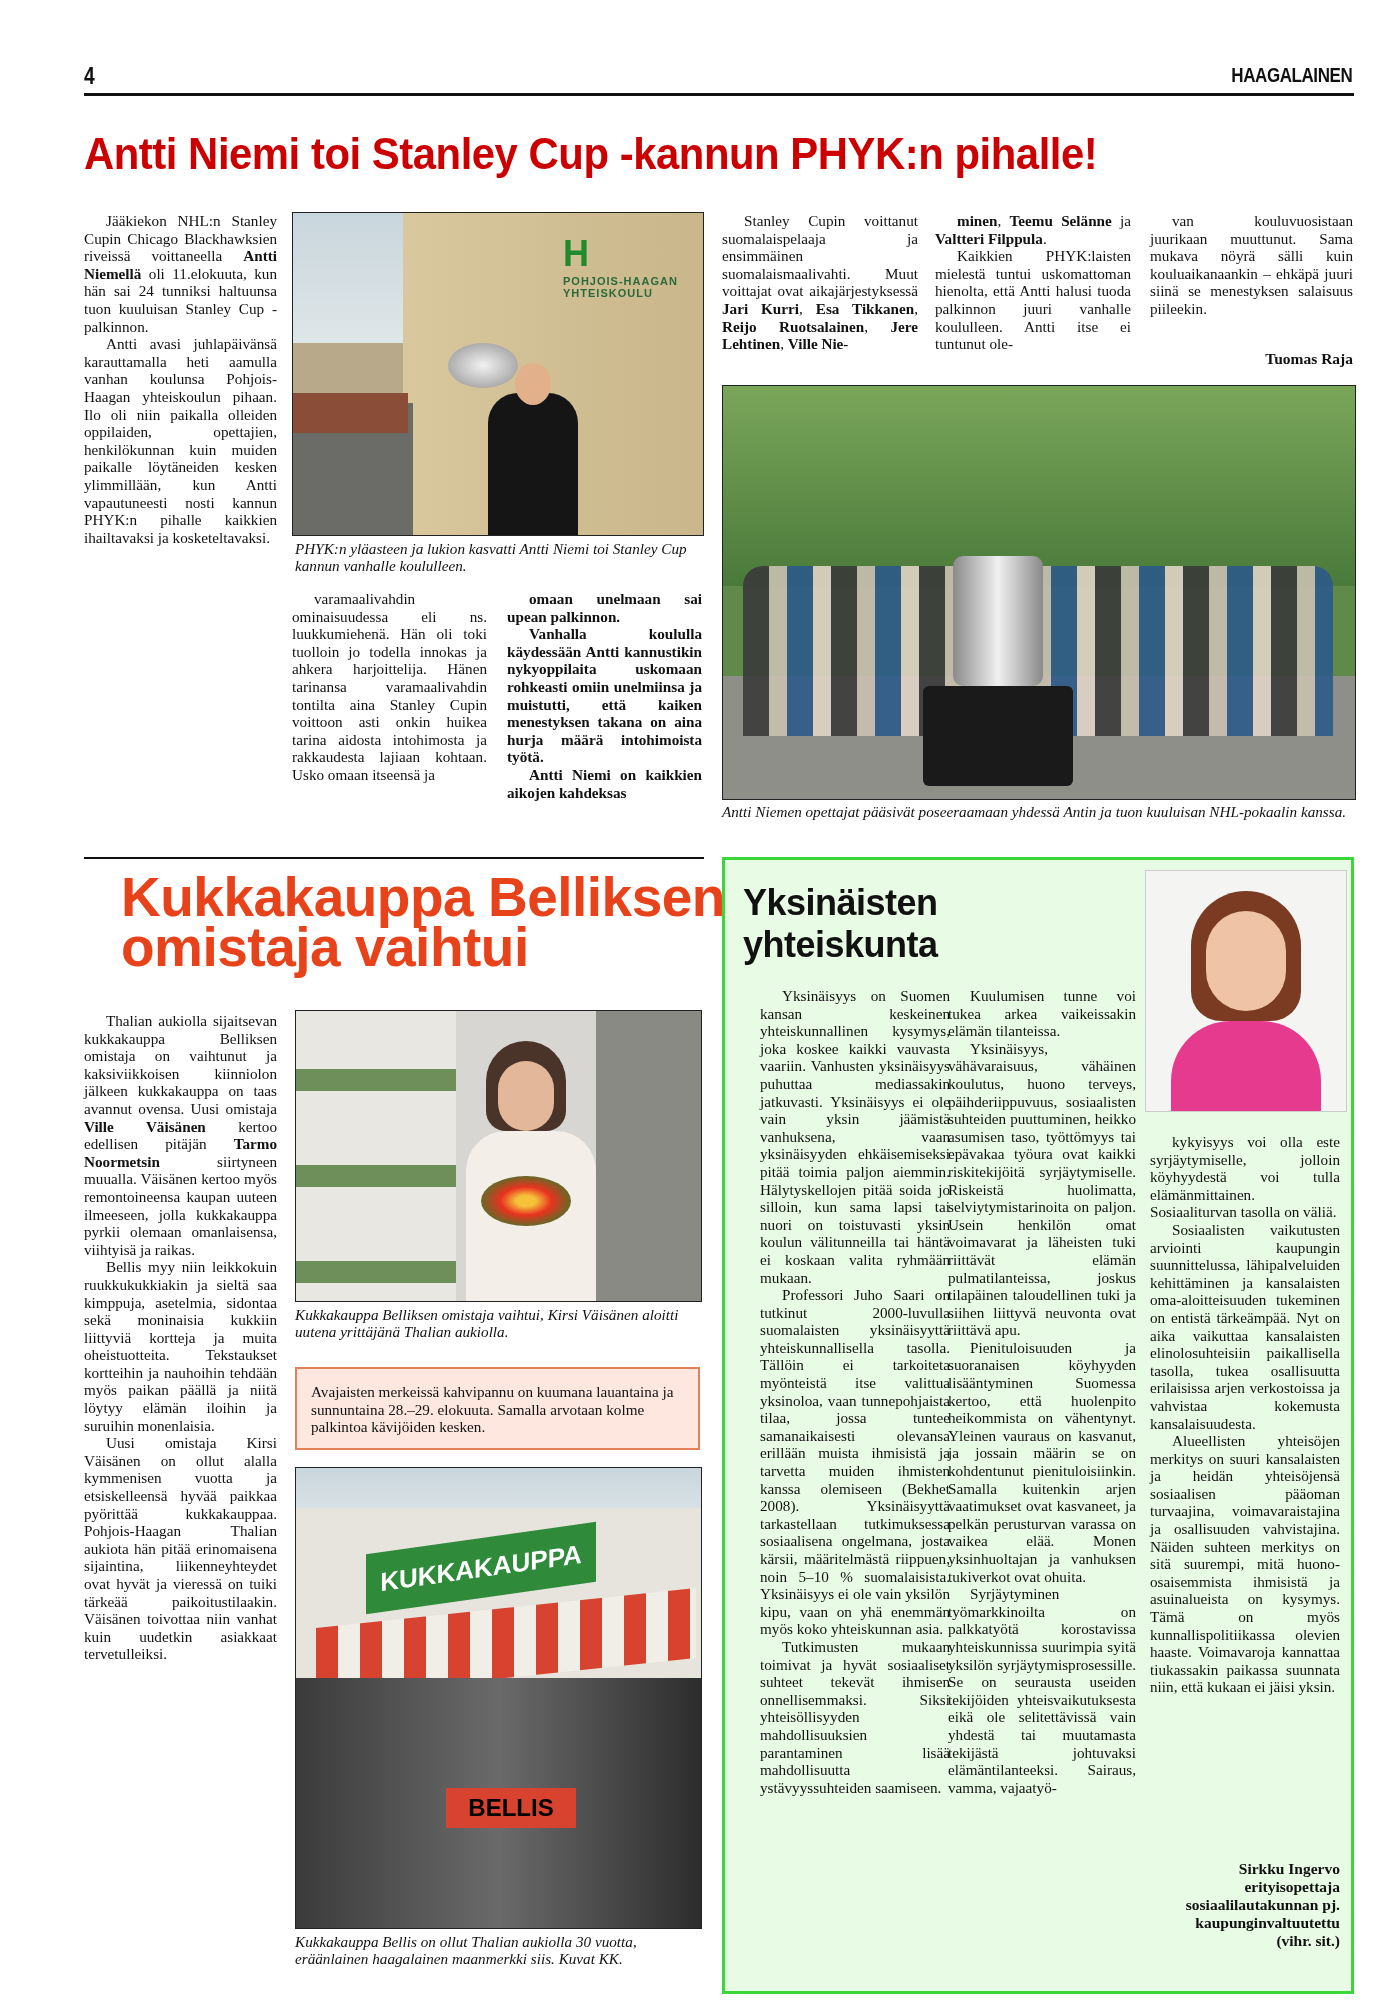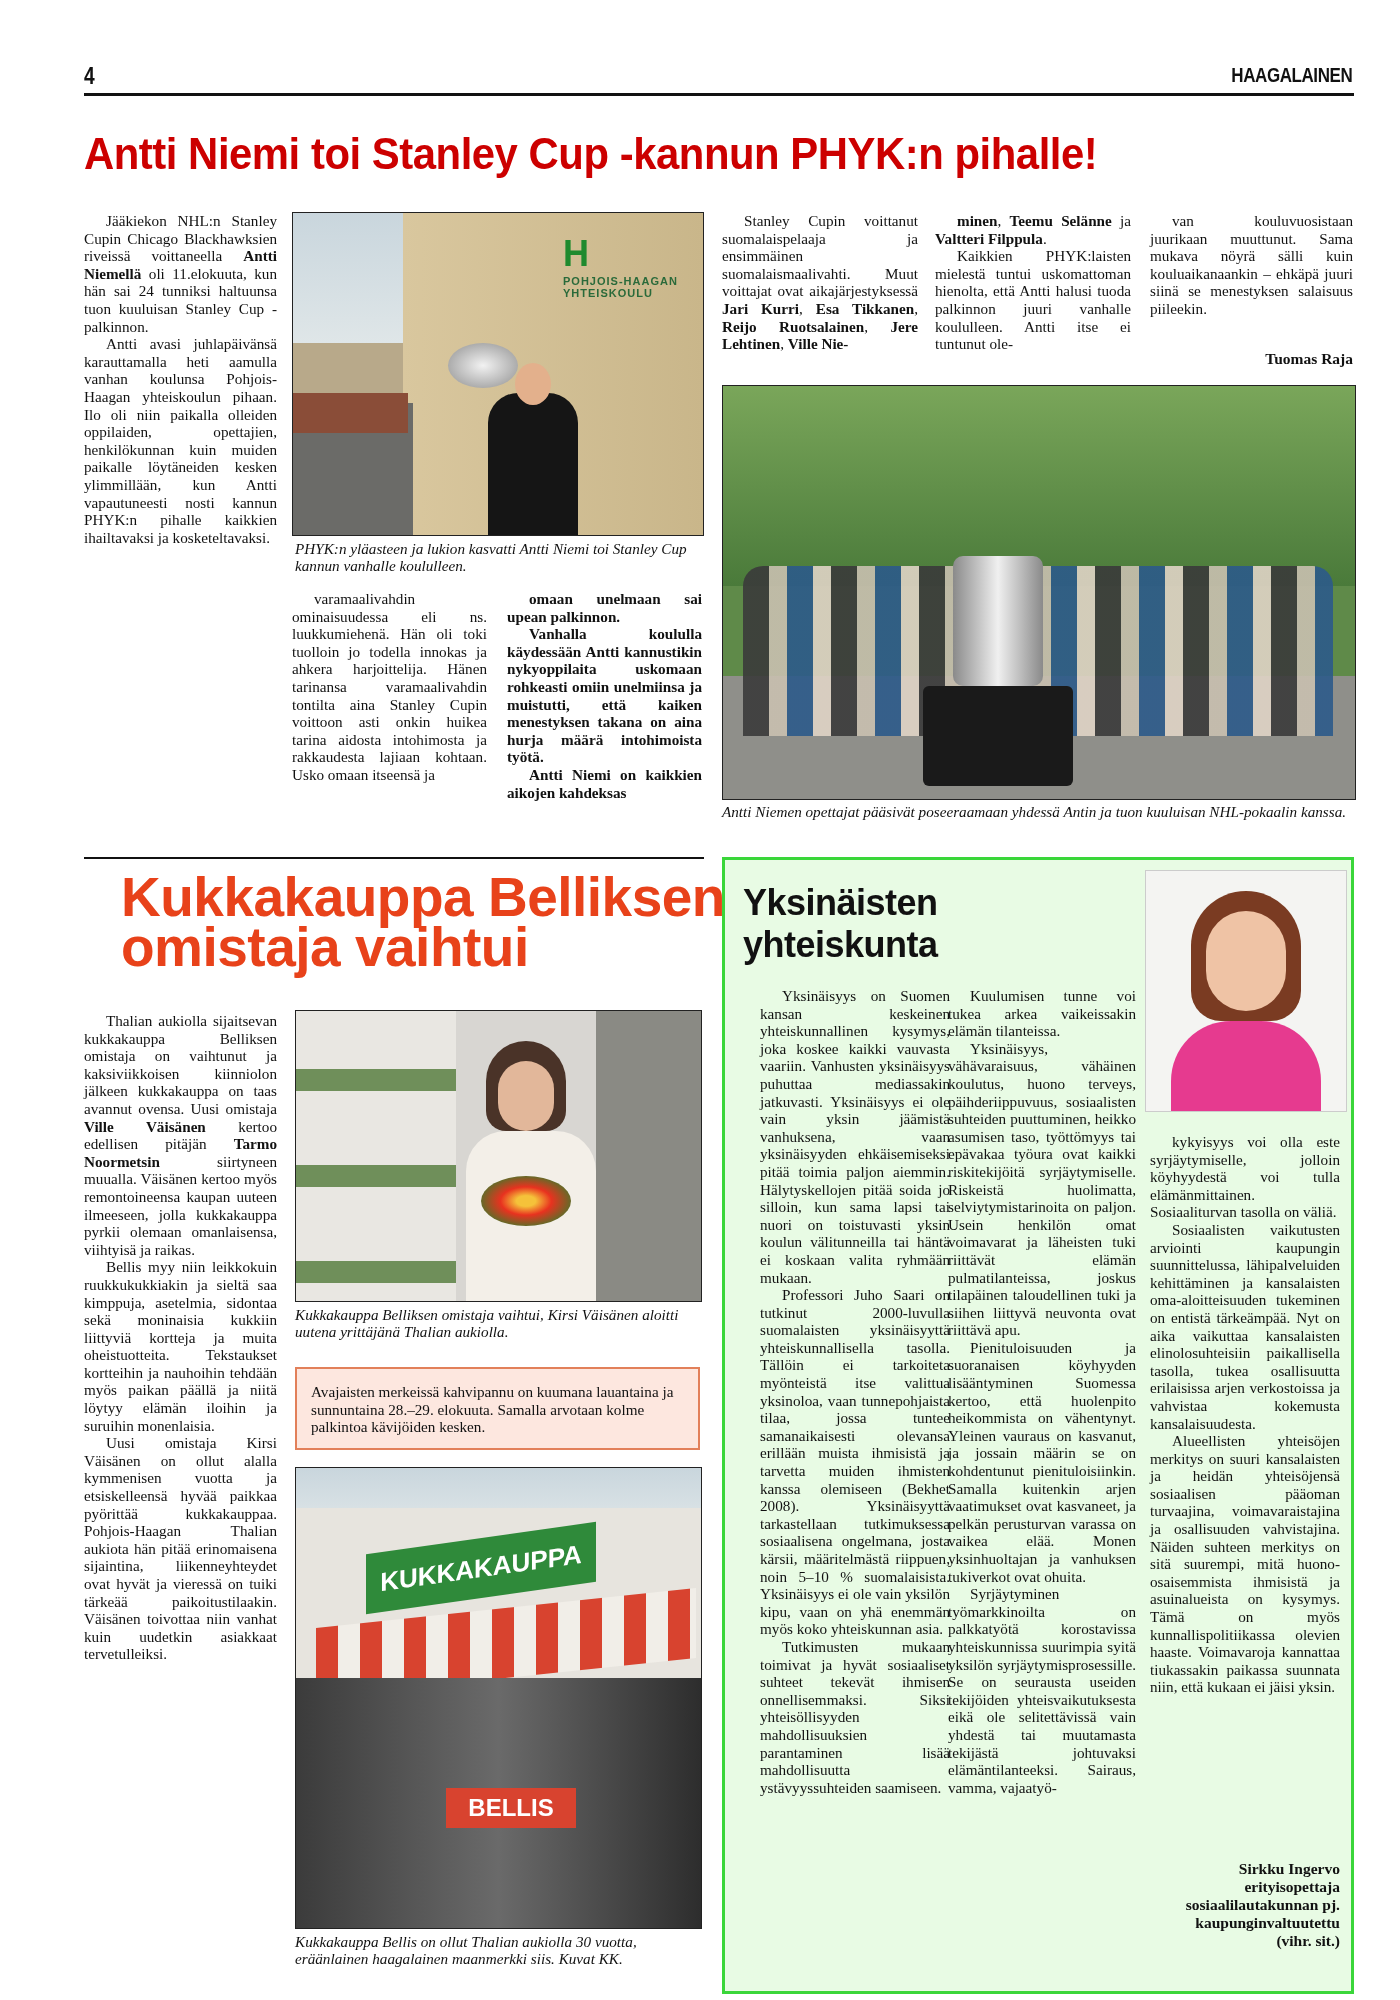--- a/index.html
+++ b/index.html
@@ -103,21 +103,21 @@
 <div class="abs caption" style="left:295px;top:1306px;width:405px;">Kukkakauppa Belliksen omistaja vaihtui, Kirsi Väisänen aloitti uutena yrittäjänä Thalian aukiolla.</div>
 
 <div class="abs pinkbox">Avajaisten merkeissä kahvipannu on kuumana lauantaina ja sunnuntaina 28.–29. elokuuta. Samalla arvotaan kolme palkintoa kävijöiden kesken.</div>
 
 <div class="abs photo" style="left:295px;top:1467px;width:405px;height:460px;background:#c6c8c4;">
   <div class="abs sky" style="left:0;top:0;width:405px;height:60px;"></div>
   <div class="abs" style="left:0;top:40px;width:405px;height:420px;background:#e7e4de;"></div>
   <div class="abs" style="left:70px;top:70px;width:230px;height:60px;background:#2f8a3a;color:#ffffff;font:bold 26px 'Liberation Sans',sans-serif;text-align:center;line-height:60px;transform:skewY(-8deg);">KUKKAKAUPPA</div>
   <div class="abs" style="left:20px;top:140px;width:380px;height:70px;background:repeating-linear-gradient(90deg,#d8432f 0 22px,#f1eee8 22px 44px);transform:skewY(-6deg);"></div>
   <div class="abs" style="left:0;top:210px;width:405px;height:250px;background:linear-gradient(90deg,#3b3b3b,#6a6a6a,#2d2d2d);"></div>
-  <div class="abs" style="left:150px;top:320px;width:130px;height:40px;background:#d8432f;color:#ffffff;font:bold 24px 'Liberation Sans',sans-serif;text-align:center;line-height:40px;">BELLIS</div>
+  <div class="abs" style="left:150px;top:320px;width:130px;height:40px;background:#d8432f;color:#000000;font:bold 24px 'Liberation Sans',sans-serif;text-align:center;line-height:40px;">BELLIS</div>
 </div>
 <div class="abs caption" style="left:295px;top:1933px;width:405px;">Kukkakauppa Bellis on ollut Thalian aukiolla 30 vuotta, eräänlainen haagalainen maanmerkki siis. Kuvat KK.</div>
 
 <div class="abs greenbox"></div>
 <div class="abs headline3">
   <div>Yksinäisten</div>
   <div>yhteiskunta</div>
 </div>
 
 <div class="abs photo" style="left:1145px;top:870px;width:200px;height:240px;background:#f4f4f2;border-color:#ccc;">

